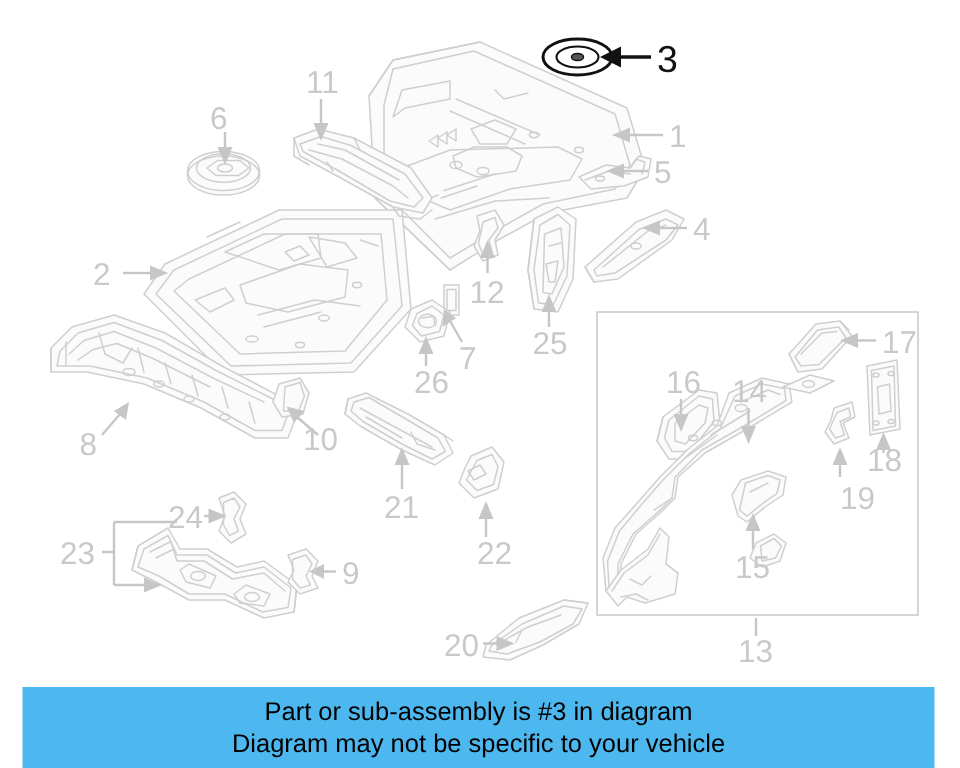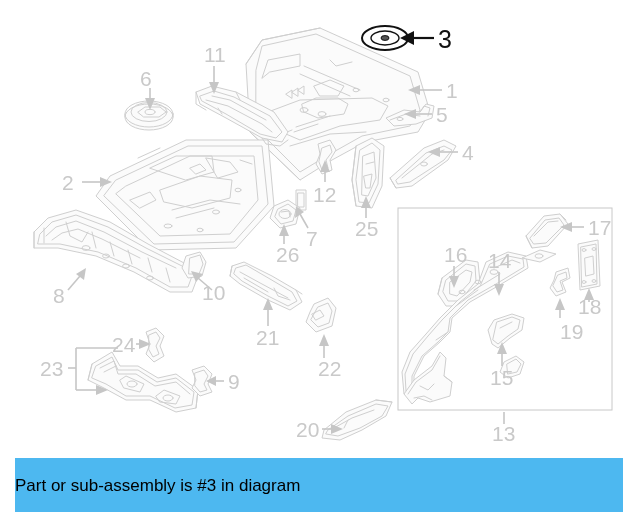--- a/index.html
+++ b/index.html
@@ -2,21 +2,21 @@
 <html><head>
 <meta charset="utf-8">
 <style>
   html,body{margin:0;padding:0;background:#fff;}
   body{width:640px;height:512px;overflow:hidden;
        font-family:"Liberation Sans",sans-serif;}
   #stage{position:relative;width:640px;height:512px;background:#fff;}
   #art{position:absolute;left:0;top:0;width:640px;height:512px;}
   .caption{position:absolute;left:15px;top:458px;width:608px;height:54px;
            background:#4db8f0;display:flex;flex-direction:column;
-           justify-content:center;}
+           align-items:center;justify-content:center;}
   .caption div{color:#000;font-size:17px;line-height:21px;
                font-family:"Liberation Sans",sans-serif;white-space:nowrap;}
   
   .part{fill:none;stroke:#cfcfcf;stroke-width:1;stroke-linejoin:round;
         stroke-linecap:round;}
   .partf{fill:#fbfbfb;stroke:#cfcfcf;stroke-width:1;stroke-linejoin:round;}
   .boxline{fill:none;stroke:#c8c8c8;stroke-width:1;}
   .lead{fill:none;stroke:#c6c6c6;stroke-width:1.6;}
   .leadhead{fill:#c6c6c6;stroke:none;}
   .lbl{fill:#c9c9c9;font-family:"Liberation Sans",sans-serif;font-size:21px;}
@@ -434,15 +434,16 @@
     <g>
       <path class="hl-lead" d="M434,38 L412,38"></path>
       <polygon class="hl-head" points="400,38 414,31 414,45"></polygon>
       <text class="hl-lbl" x="438" y="48">3</text>
     </g>
 
   </svg>
 
   <div class="caption">
     <div>Part or sub-assembly is #3 in diagram</div>
+    <div>Diagram may not be specific to your vehicle</div>
   </div>
 
 </div>
 
 </body></html>

